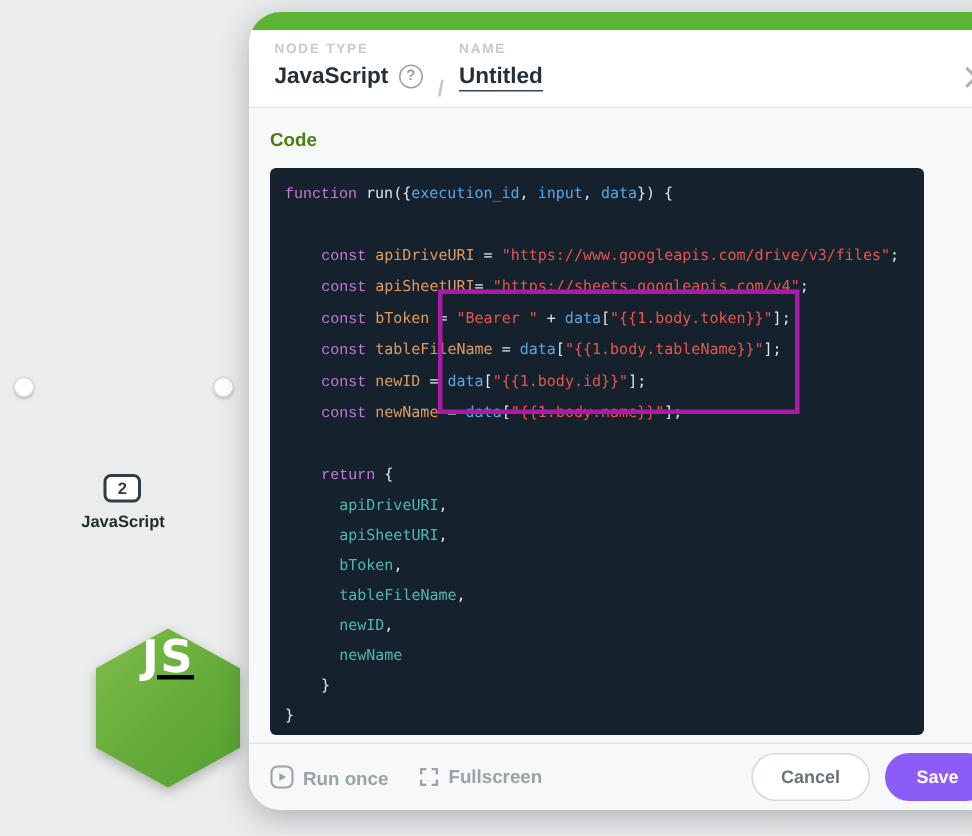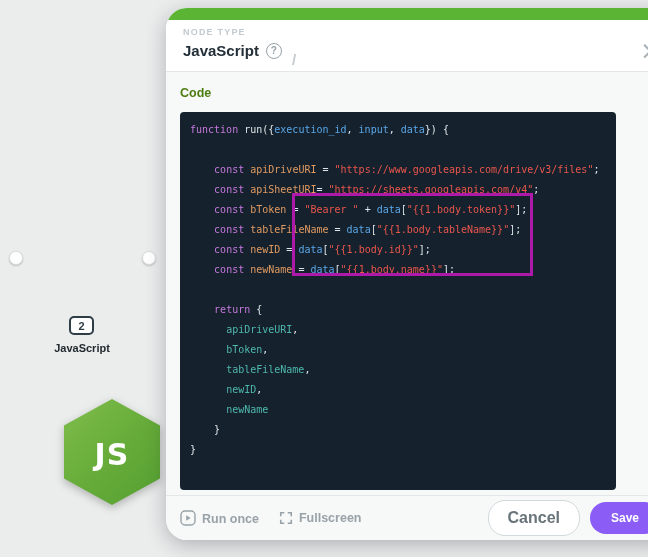--- a/index.html
+++ b/index.html
@@ -1,23 +1,23 @@
 <!DOCTYPE html>
 <html><head>
 <meta charset="utf-8">
 <style>
   * { margin:0; padding:0; box-sizing:border-box; }
   body { font-family:"Liberation Sans", sans-serif; background:#dfe1e1; }
   .page { position:relative; width:648px; height:557px; background:#ebecec; overflow:hidden; }
 
   
-  .hexagon { position:absolute; left:34px; top:198px; width:96px; height:106px;
+  .hexagon { position:absolute; left:34px; top:218px; width:96px; height:106px;
     background:linear-gradient(135deg,#7fbd4b 0%,#65ab39 55%,#55a031 100%);
     clip-path:polygon(50% 0%,100% 25%,100% 75%,50% 100%,0% 75%,0% 25%);
-    display:flex; align-items:center; justify-content:center; cursor:pointer; }
+    display:flex; justify-content:center; cursor:pointer;text-decoration:underline; }
   .hex-wrap { position:absolute; left:30px; top:201px; width:104px; height:114px;
     filter:drop-shadow(0 3px 4px rgba(0,0,0,.25)); }
   .js-text { color:#fff; font-weight:bold; font-size:30px; letter-spacing:1px;
     font-family:"DejaVu Sans", sans-serif; transform:translateY(2px); }
   .port { position:absolute; width:14px; height:14px; border-radius:50%;
     background:#ffffff; border:1px solid #d8dbdb; box-shadow:0 1px 2px rgba(0,0,0,.2); }
   .port-left  { left:9px;  top:251px; }
   .port-right { left:142px; top:251px; }
   .node-badge { position:absolute; left:69px; top:316px; min-width:25px; height:19px;
     background:#fff; border:2px solid #2f3d47; border-radius:5px; color:#2f3d47;
@@ -49,38 +49,38 @@
   .name-value { border-bottom:1.5px solid #39464f; padding-bottom:1px; cursor:text; }
   .close-btn { position:absolute; right:13px; top:18px; background:none; border:none;
     font-size:25px; line-height:1; color:#a9b2b7; cursor:pointer; font-family:"DejaVu Sans", sans-serif; }
 
   .modal-body { flex:1 1 auto; background:#f7f8f8; padding:0 14px; }
   .code-label { margin:14px 0 12px 0; font-size:12.5px; font-weight:bold; color:#4d7c0f; }
   .code-editor { position:relative; width:436px; height:378px; background:#15212c;
     border-radius:4px; padding:8px 10px; overflow:hidden; cursor:text; }
   .code-line { font-family:"DejaVu Sans Mono", monospace; font-size:10px; line-height:20px;
     white-space:pre; color:#dfe5ea; }
-  .tok-kw    { color:#c678dd; }
+  .tok-kw    { color:#c678dd;font-family:Liberation Mono, monospace; }
   .tok-decl  { color:#e09a62; }
   .tok-str   { color:#e8564d; }
   .tok-param { color:#5aa7e8; }
   .tok-ref   { color:#4fb8ae; }
   .tok-plain { color:#dfe5ea; }
   .annotation-box { position:absolute; left:112px; top:81px; width:241px; height:83px;
     border:3px solid #ad19a8; pointer-events:none; }
 
   .modal-footer { flex:0 0 auto; height:45px; background:#f7f8f8; border-top:1px solid #e4e7e8;
     display:flex; align-items:center; justify-content:space-between; padding:0 14px; }
   .footer-left { display:flex; align-items:center; gap:20px; }
   .footer-action { display:inline-flex; align-items:flex-end; gap:6px; color:#98a2a8;
     font-size:12.5px; font-weight:bold; cursor:pointer; }
   .footer-action svg { display:block; }
   .footer-right { display:flex; align-items:center; gap:10px; }
   .btn-cancel { background:#ffffff; border:1px solid #d2d9dc; border-radius:17px;
-    padding:8px 19px; font-size:16px; font-weight:bold; color:#68737a; cursor:pointer;
+    padding:8px 19px; font-size:12px; font-weight:bold; color:#68737a; cursor:pointer;
     font-family:"Liberation Sans", sans-serif; }
   .btn-save { background:#8b5cf6; border:none; border-radius:17px; padding:9px 21px;
     font-size:12px; font-weight:bold; color:#ffffff; cursor:pointer;
     font-family:"Liberation Sans", sans-serif; }
 </style>
 </head>
 <body>
 
 <div class="page">
 
@@ -105,38 +105,45 @@
 
     <div class="modal-header">
       <div class="header-col">
         <div class="mini-label">Node type</div>
         <div class="value-row">
           <span>JavaScript</span>
           <span class="help-icon">?</span>
         </div>
       </div>
       <span class="header-sep">/</span>
+      <div class="header-col">
+        <div class="mini-label">Name</div>
+        <div class="value-row">
+          <span class="name-value">Untitled</span>
+        </div>
+      </div>
       <button class="close-btn">×</button>
     </div>
 
     <div class="modal-body">
       <div class="code-label">Code</div>
       <div class="code-editor">
         <div id="code-lines">
             <div class="code-line"><span class="tok-kw">function</span><span class="tok-plain"> run({</span><span class="tok-param">execution_id</span><span class="tok-plain">, </span><span class="tok-param">input</span><span class="tok-plain">, </span><span class="tok-param">data</span><span class="tok-plain">}) {</span></div>
             <div class="code-line">&nbsp;</div>
             <div class="code-line"><span class="tok-plain">    </span><span class="tok-kw">const</span><span class="tok-plain"> </span><span class="tok-decl">apiDriveURI</span><span class="tok-plain"> = </span><span class="tok-str">"https://www.googleapis.com/drive/v3/files"</span><span class="tok-plain">;</span></div>
             <div class="code-line"><span class="tok-plain">    </span><span class="tok-kw">const</span><span class="tok-plain"> </span><span class="tok-decl">apiSheetURI</span><span class="tok-plain">= </span><span class="tok-str">"https://sheets.googleapis.com/v4"</span><span class="tok-plain">;</span></div>
             <div class="code-line"><span class="tok-plain">    </span><span class="tok-kw">const</span><span class="tok-plain"> </span><span class="tok-decl">bToken</span><span class="tok-plain"> = </span><span class="tok-str">"Bearer "</span><span class="tok-plain"> + </span><span class="tok-param">data</span><span class="tok-plain">[</span><span class="tok-str">"{{1.body.token}}"</span><span class="tok-plain">];</span></div>
             <div class="code-line"><span class="tok-plain">    </span><span class="tok-kw">const</span><span class="tok-plain"> </span><span class="tok-decl">tableFileName</span><span class="tok-plain"> = </span><span class="tok-param">data</span><span class="tok-plain">[</span><span class="tok-str">"{{1.body.tableName}}"</span><span class="tok-plain">];</span></div>
             <div class="code-line"><span class="tok-plain">    </span><span class="tok-kw">const</span><span class="tok-plain"> </span><span class="tok-decl">newID</span><span class="tok-plain"> = </span><span class="tok-param">data</span><span class="tok-plain">[</span><span class="tok-str">"{{1.body.id}}"</span><span class="tok-plain">];</span></div>
             <div class="code-line"><span class="tok-plain">    </span><span class="tok-kw">const</span><span class="tok-plain"> </span><span class="tok-decl">newName</span><span class="tok-plain"> = </span><span class="tok-param">data</span><span class="tok-plain">[</span><span class="tok-str">"{{1.body.name}}"</span><span class="tok-plain">];</span></div>
             <div class="code-line">&nbsp;</div>
             <div class="code-line"><span class="tok-plain">    </span><span class="tok-kw">return</span><span class="tok-plain"> {</span></div>
             <div class="code-line"><span class="tok-plain">      </span><span class="tok-ref">apiDriveURI</span><span class="tok-plain">,</span></div>
+            <div class="code-line"><span class="tok-plain">      </span><span class="tok-ref">apiSheetURI</span><span class="tok-plain">,</span></div>
             <div class="code-line"><span class="tok-plain">      </span><span class="tok-ref">bToken</span><span class="tok-plain">,</span></div>
             <div class="code-line"><span class="tok-plain">      </span><span class="tok-ref">tableFileName</span><span class="tok-plain">,</span></div>
             <div class="code-line"><span class="tok-plain">      </span><span class="tok-ref">newID</span><span class="tok-plain">,</span></div>
             <div class="code-line"><span class="tok-plain">      </span><span class="tok-ref">newName</span></div>
             <div class="code-line"><span class="tok-plain">    }</span></div>
             <div class="code-line"><span class="tok-plain">}</span></div>
           </div>
         <div class="annotation-box"></div>
       </div>
     </div>

